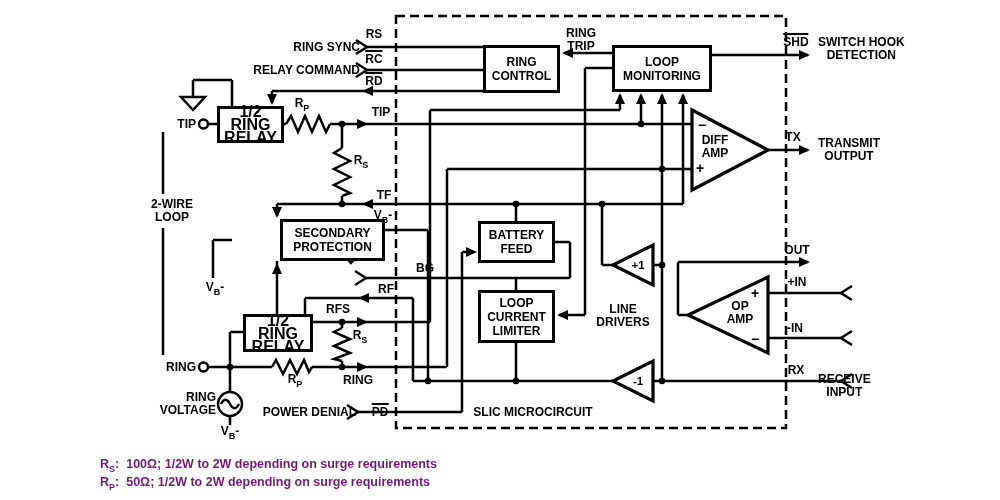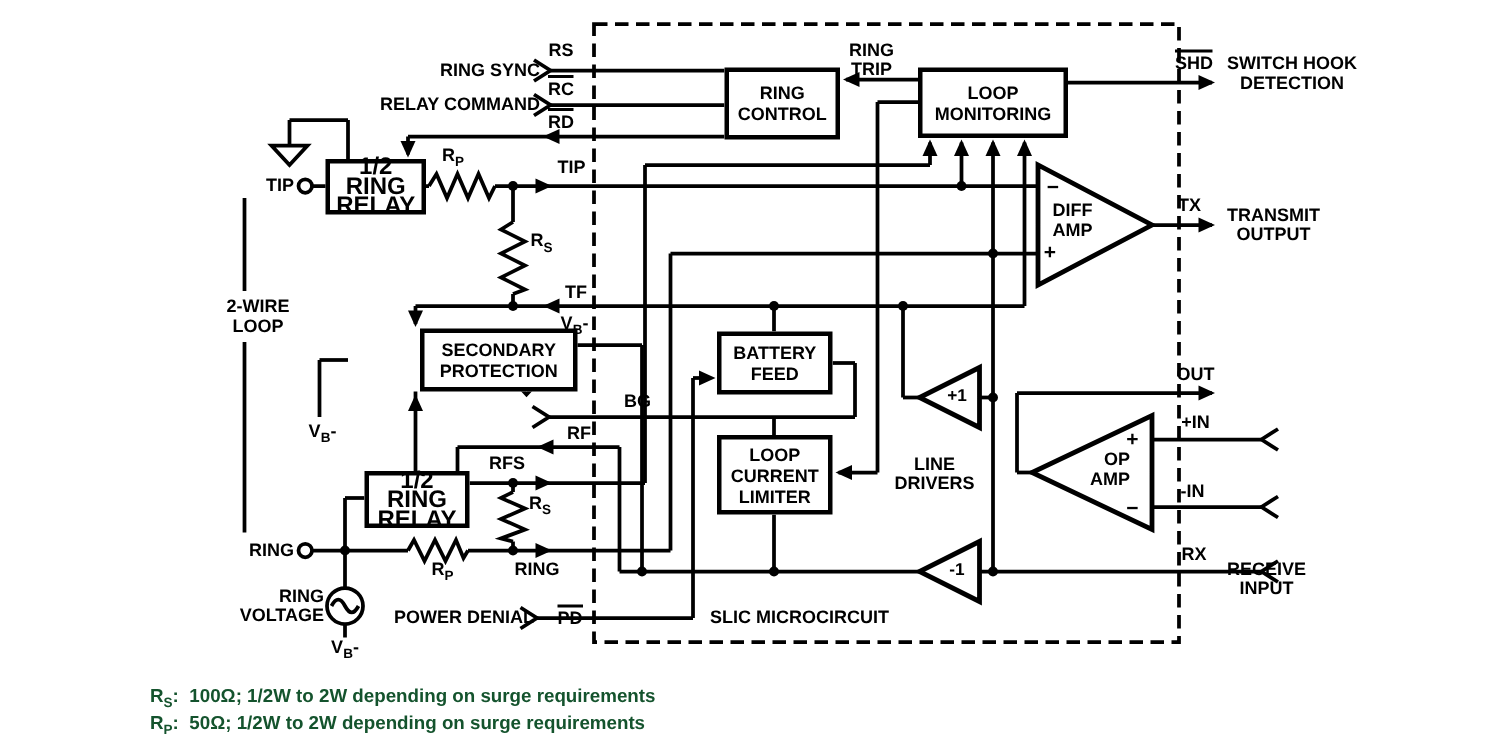--- a/index.html
+++ b/index.html
@@ -11,21 +11,21 @@
        font-weight:bold;font-size:12px;line-height:14px;white-space:pre-line;z-index:3;color:#000;}
   .box.sm{font-size:16px;line-height:13px;}
   .lbl{position:absolute;transform:translate(-50%,-50%);font-weight:bold;font-size:12px;
        line-height:13px;color:#000;white-space:pre-line;text-align:center;z-index:4;}
   .lbl.ra{transform:translate(-100%,-50%);text-align:right;}
   .lbl.la{transform:translate(0,-50%);text-align:center;}
   .lbl.sign{font-size:14px;}
   .lbl.gain{font-size:11.5px;}
   .ovl{display:inline-block;border-top:2px solid #000;padding-top:1px;line-height:1.05;}
   sub{font-size:9px;}
-  .note{position:absolute;font-weight:bold;font-size:12.5px;color:#14532d;z-index:4;}
+  .note{position:absolute;font-weight:bold;font-size:12.5px;color:#701a75;z-index:4;}
   .note .note-text{margin-left:7px;}
 </style>
 </head>
 <body>
 
 <div id="stage">
 
   <svg id="wiring" width="1000" height="500" viewBox="0 0 1000 500">
 
     <rect x="396" y="16" width="390" height="412" fill="none" stroke="#000" stroke-width="2.5" stroke-dasharray="9 5"></rect>
@@ -193,21 +193,21 @@
   <div class="box" style="left:478px;top:290px;width:77px;height:53px;">LOOP
 CURRENT
 LIMITER</div>
 
   <div class="lbl" style="left:715px;top:147px;">DIFF
 AMP</div>
   <div class="lbl sign" style="left:702px;top:125px;">−</div>
   <div class="lbl sign" style="left:700px;top:168px;">+</div>
   <div class="lbl gain" style="left:638px;top:265px;">+1</div>
   <div class="lbl gain" style="left:638px;top:381px;">-1</div>
-  <div class="lbl" style="left:740px;top:313px;text-align:right;">OP
+  <div class="lbl" style="left:740px;top:313px;">OP
 AMP</div>
   <div class="lbl sign" style="left:755px;top:293px;">+</div>
   <div class="lbl sign" style="left:755px;top:339px;">−</div>
   <div class="lbl" style="left:623px;top:316px;">LINE
 DRIVERS</div>
   <div class="lbl" style="left:533px;top:412px;">SLIC MICROCIRCUIT</div>
 
   <div class="lbl" style="left:374px;top:34px;">RS</div>
   <div class="lbl" style="left:374px;top:58px;"><span class="ovl">RC</span></div>
   <div class="lbl" style="left:374px;top:80px;"><span class="ovl">RD</span></div>

